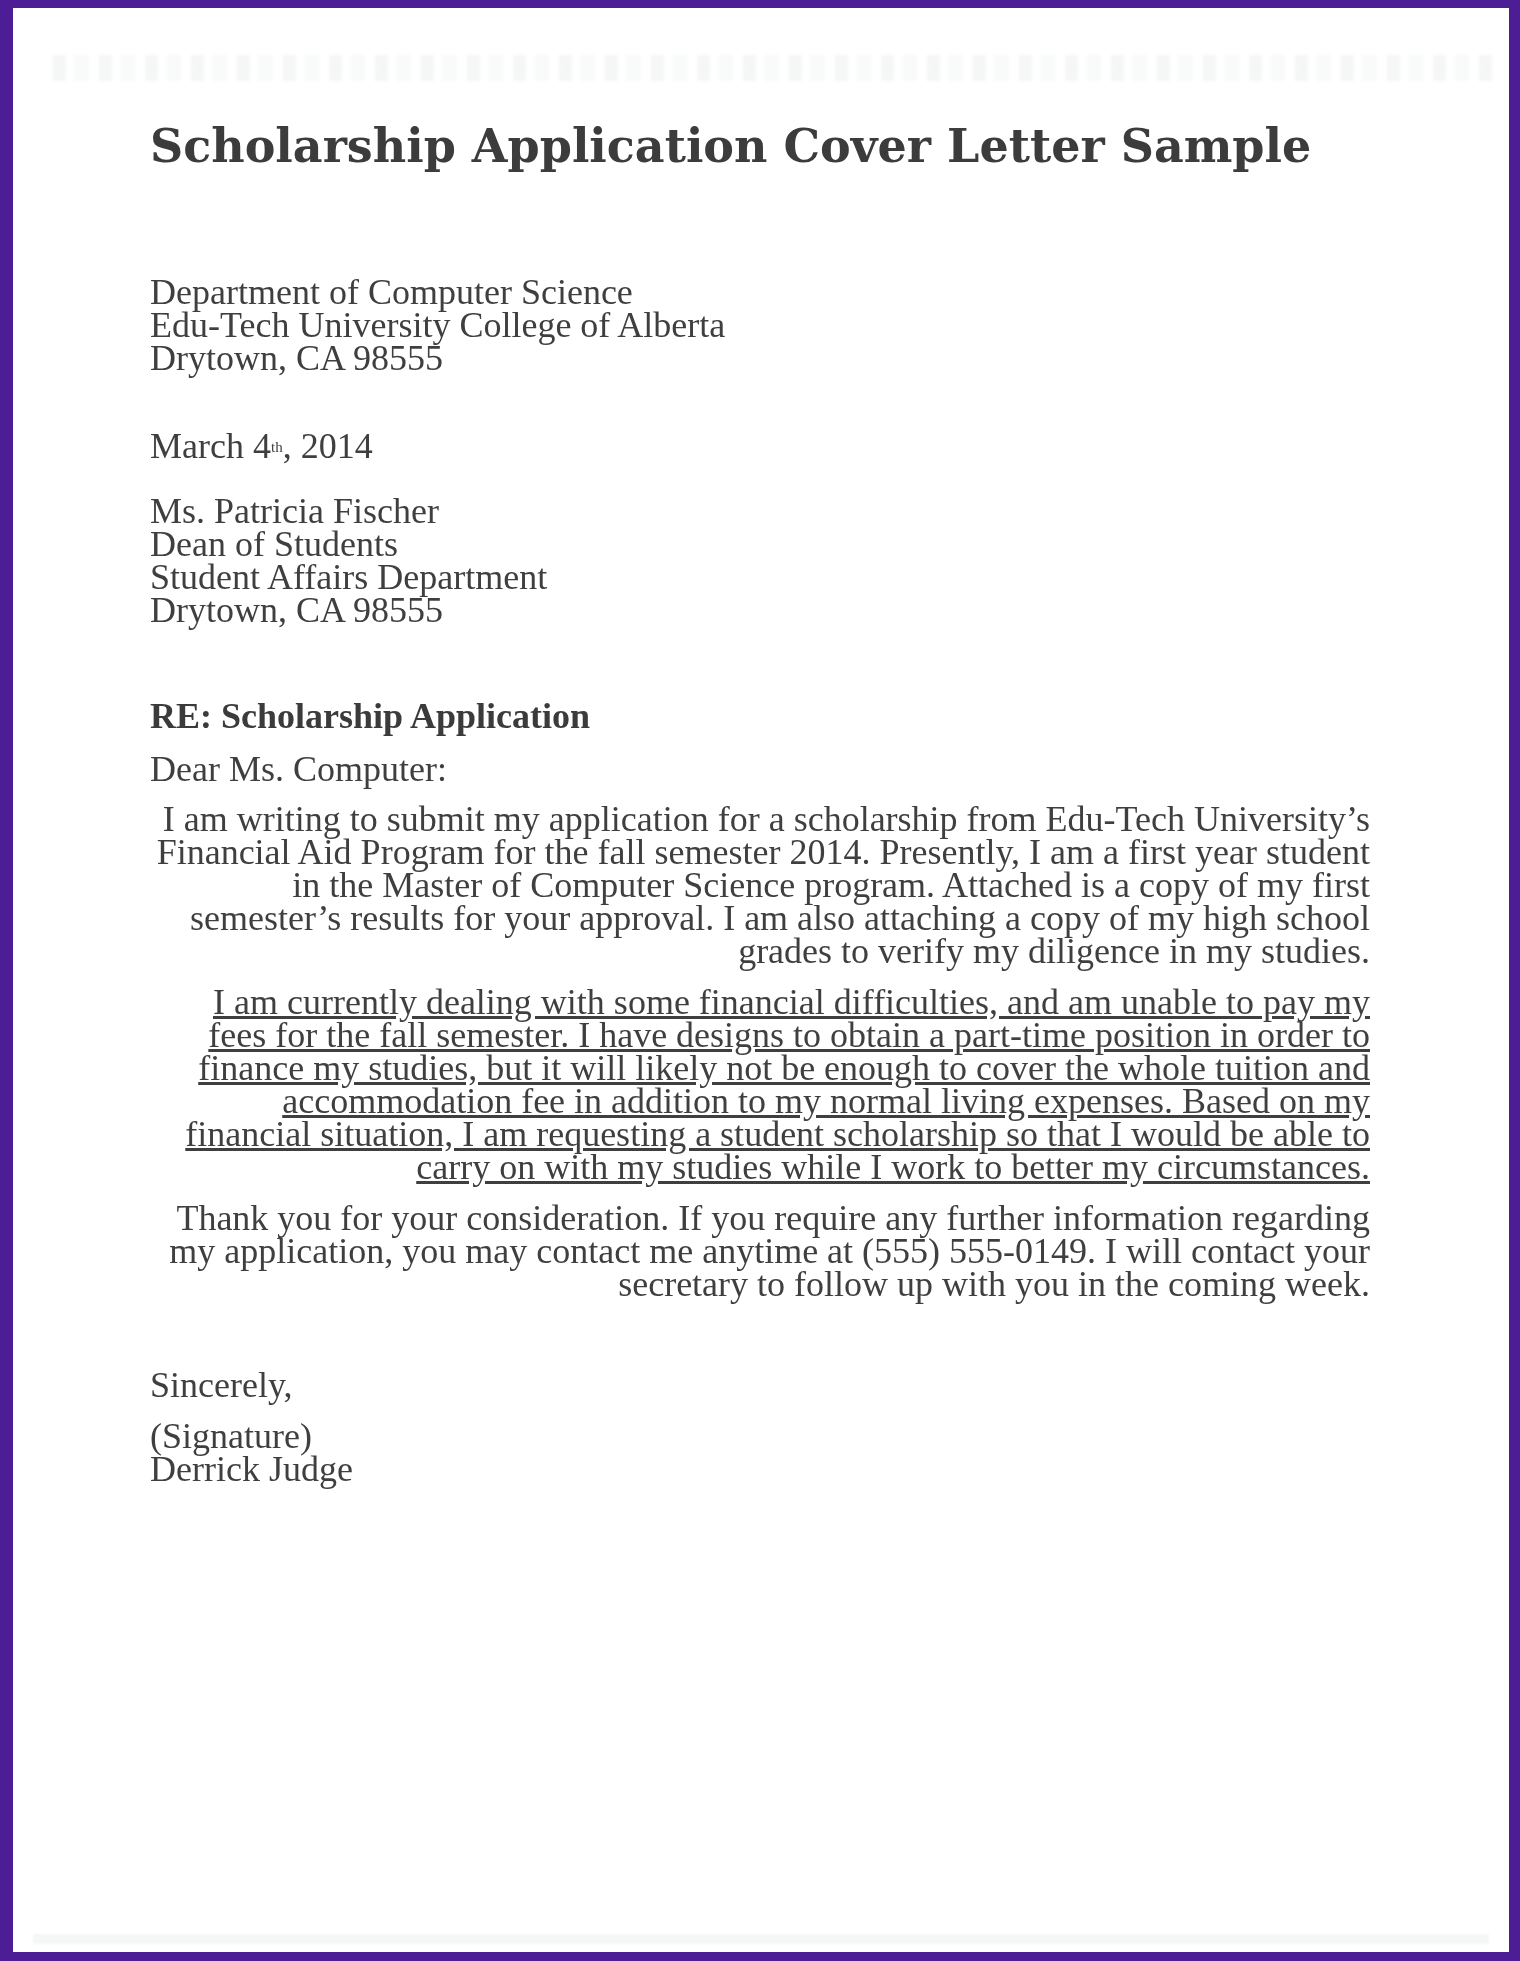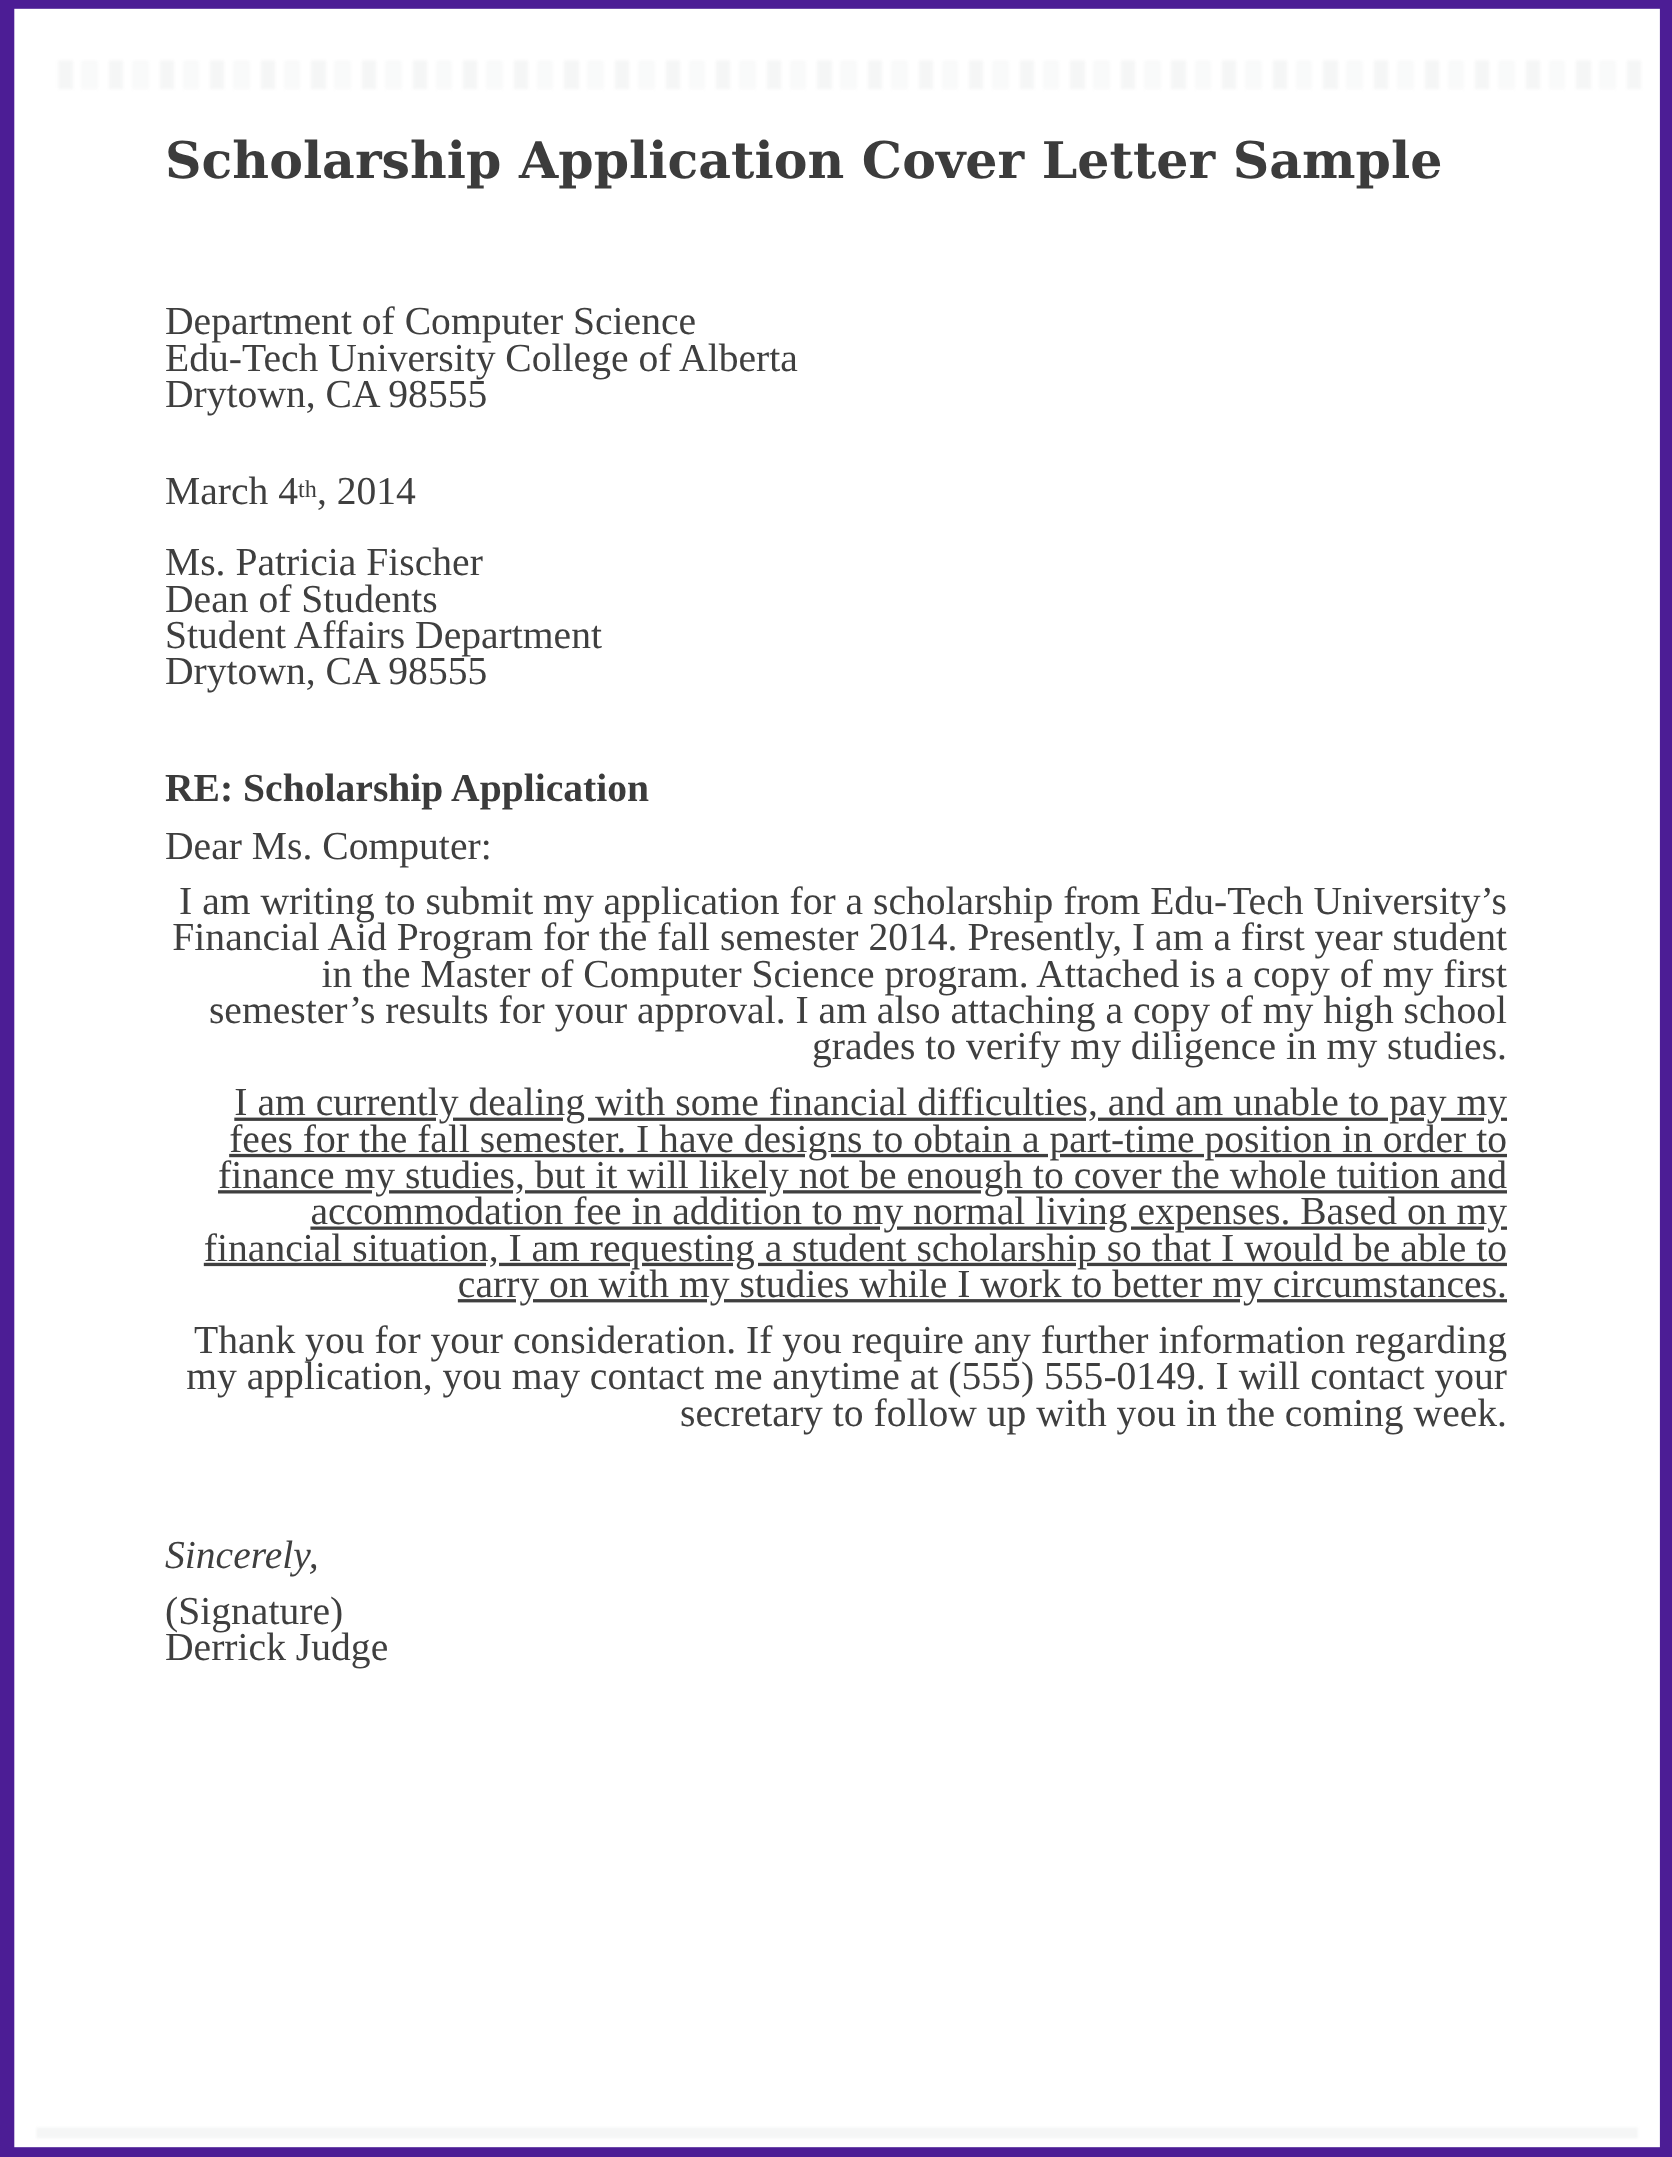--- a/index.html
+++ b/index.html
@@ -75,25 +75,25 @@
   }
   .addr-block { margin-top: 102px; }
   .date-block { margin-top: 55px; }
   .recipient-block { margin-top: 32px; }
   .subject-block { margin-top: 73px; font-weight: bold; color: #3b3b3b; }
   .salutation-block { margin-top: 20px; }
   .para { margin: 0; text-align: right; }
   .para.p1 { margin-top: 17px; }
   .para.p2 { margin-top: 18px; text-decoration: underline; }
   .para.p3 { margin-top: 18px; }
-  .closing-block { margin-top: 96px; font-style: italic; }
+  .closing-block { margin-top: 68px; }
   .signature-block { margin-top: 18px; }
   .signer-block { }
   sup.ord {
-    font-size: 22px;
+    font-size: 15px;
     vertical-align: super;
     line-height: 0;
   }
 </style>
 </head>
 <body>
 
 <div class="page">
   <div class="sheet">
     <div class="watermark-band"></div>

